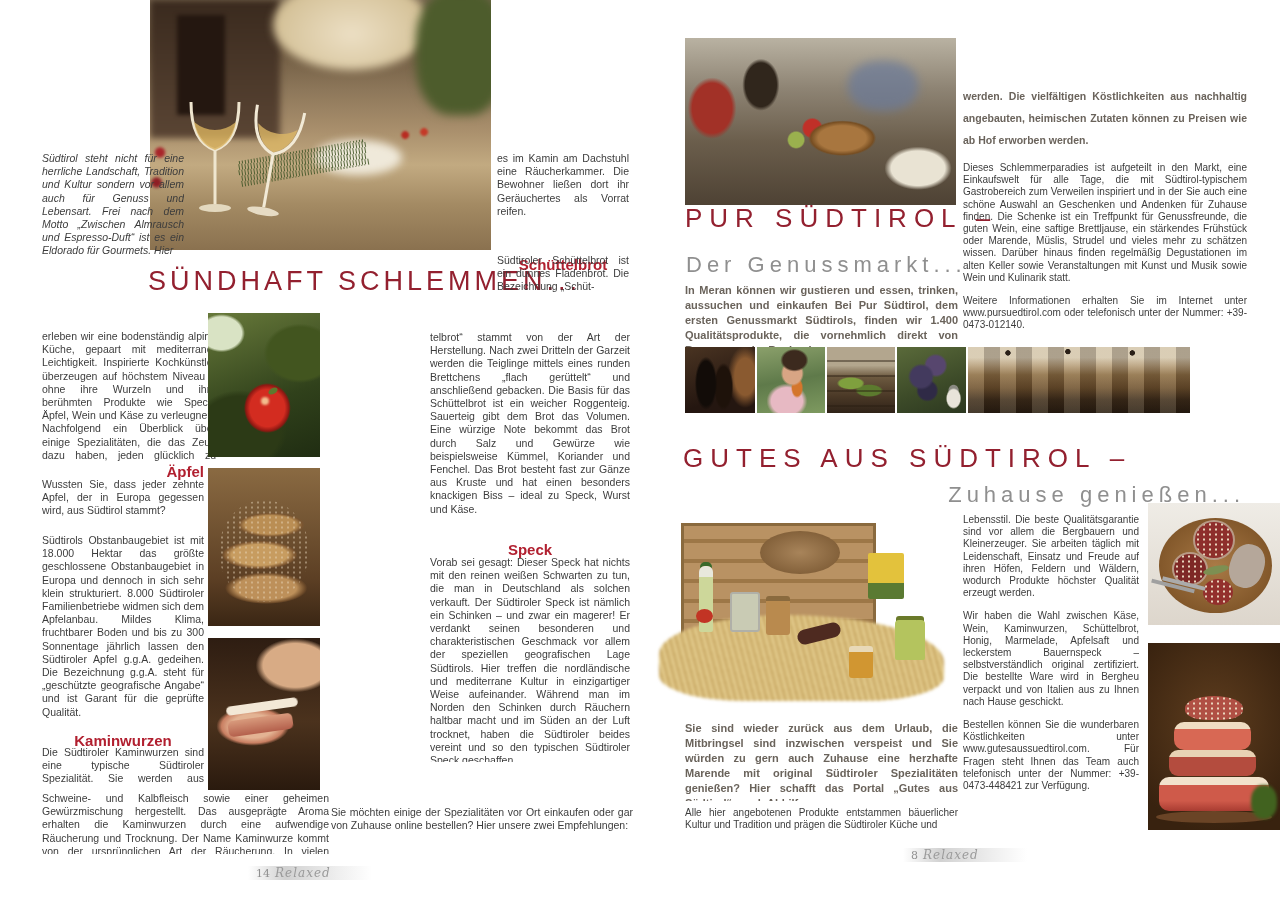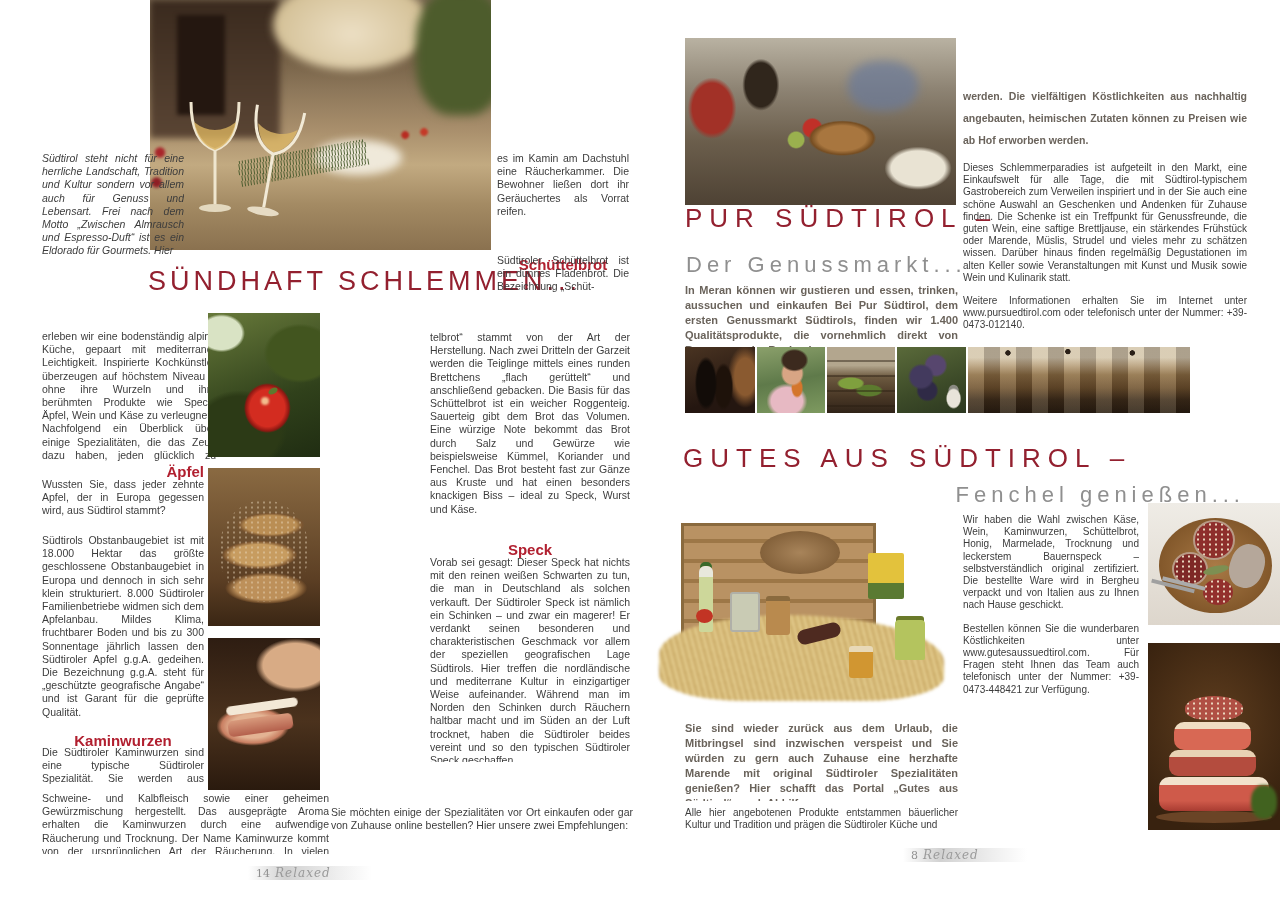--- a/index.html
+++ b/index.html
@@ -172,41 +172,42 @@
 
   <div class="abs" style="left:0;top:347px;width:640px;height:66px;">
     <div class="photo sp1" style="left:45px;top:0;width:70px;height:66px;"></div>
     <div class="photo sp2" style="left:117px;top:0;width:68px;height:66px;"></div>
     <div class="photo sp3" style="left:187px;top:0;width:68px;height:66px;"></div>
     <div class="photo sp4" style="left:257px;top:0;width:69px;height:66px;"></div>
     <div class="photo sp5" style="left:328px;top:0;width:222px;height:66px;"></div>
   </div>
 
   <h1 class="abs headline-red h-pur" style="left:43px;top:443px;">GUTES AUS SÜDTIROL –</h1>
-  <h2 class="abs headline-gray h-sub" style="left:60px;top:482px;width:545px;text-align:right;z-index:3;">Fenchel genießen...</h2>
+  <h2 class="abs headline-gray h-sub" style="left:60px;top:482px;width:545px;text-align:right;z-index:3;">Zuhause genießen...</h2>
 
   <div class="photo ph-crate" style="left:10px;top:497px;width:306px;height:215px;">
     <div class="art" style="left:10%;top:12%;width:64%;height:60%;background:repeating-linear-gradient(180deg,#b99263 0 16px,#9d7747 16px 20px);box-shadow:inset 0 0 0 3px #8a6a3e;filter:blur(.4px);"></div>
     <div class="art" style="left:3%;bottom:5%;width:93%;height:40%;background:repeating-linear-gradient(75deg,#d9bd7e 0 2px,#c5a45e 2px 4px,#e7d193 4px 6px);border-radius:45% 55% 28% 30%;filter:blur(1.5px);"></div>
     <div class="art" style="left:36%;top:16%;width:26%;height:20%;background:radial-gradient(#a8845a,#7c5a34 85%);border-radius:50%;"></div>
     <div class="art" style="left:16%;top:32%;width:14px;height:66px;background:linear-gradient(180deg,#e8e8dc 0 16%,#cdd79a 16% 100%);border-radius:6px 6px 2px 2px;box-shadow:0 -5px 0 -1px #3a6a2a;"></div>
     <div class="art" style="left:15%;top:52%;width:17px;height:14px;background:#c23424;border-radius:50%;"></div>
     <div class="art" style="left:26%;top:44%;width:26px;height:36px;background:#c9cbb4;border:2px solid #b0b0a8;border-radius:3px;"></div>
     <div class="art" style="left:38%;top:46%;width:24px;height:34px;background:#b98a4e;border-top:5px solid #8a6a3e;border-radius:3px;"></div>
     <div class="art" style="left:48%;top:60%;width:44px;height:15px;background:#4e2a20;border-radius:8px;transform:rotate(-14deg);"></div>
     <div class="art" style="right:17%;top:26%;width:36px;height:46px;background:linear-gradient(180deg,#e3c23c 0 65%,#5a7a32 65% 100%);border-radius:2px;"></div>
     <div class="art" style="right:27%;bottom:16%;width:24px;height:26px;background:#d19631;border-top:6px solid #e8d9b8;border-radius:3px;"></div>
     <div class="art" style="right:10%;bottom:24%;width:30px;height:40px;background:#b4c45e;border-radius:4px 4px 2px 2px;box-shadow:0 -5px 0 -1px #6a7a2a;"></div>
   </div>
 
   <p class="abs lead" style="left:45px;top:721px;width:273px;height:80px;">Sie sind wieder zurück aus dem Urlaub, die Mitbringsel sind inzwischen verspeist und Sie würden zu gern auch Zuhause eine herzhafte Marende mit original Südtiroler Spezialitäten genießen? Hier schafft das Portal „Gutes aus Südtirol“ rasch Abhilfe.</p>
   <p class="abs txt-sm" style="left:45px;top:807px;width:273px;height:30px;">Alle hier angebotenen Produkte entstammen bäuerlicher Kultur und Tradition und prägen die Südtiroler Küche und</p>
 
   <div class="abs flow" style="left:323px;top:514px;width:176px;height:322px;overflow:hidden;">
-    <p class="txt-sm">Wir haben die Wahl zwischen Käse, Wein, Kaminwurzen, Schüttelbrot, Honig, Marmelade, Trocknung und leckerstem Bauernspeck – selbstverständlich original zertifiziert. Die bestellte Ware wird in Bergheu verpackt und von Italien aus zu Ihnen nach Hause geschickt.</p>
+    <p class="txt-sm">Lebensstil. Die beste Qualitätsgarantie sind vor allem die Bergbauern und Kleinerzeuger. Sie arbeiten täglich mit Leidenschaft, Einsatz und Freude auf ihren Höfen, Feldern und Wäldern, wodurch Produkte höchster Qualität erzeugt werden.</p>
+    <p class="txt-sm">Wir haben die Wahl zwischen Käse, Wein, Kaminwurzen, Schüttelbrot, Honig, Marmelade, Apfelsaft und leckerstem Bauernspeck – selbstverständlich original zertifiziert. Die bestellte Ware wird in Bergheu verpackt und von Italien aus zu Ihnen nach Hause geschickt.</p>
     <p class="txt-sm">Bestellen können Sie die wunderbaren Köstlichkeiten unter www.gutesaussuedtirol.com. Für Fragen steht Ihnen das Team auch telefonisch unter der Nummer: +39-0473-448421 zur Verfügung.</p>
   </div>
 
   <div class="photo ph-salami" style="left:508px;top:503px;width:132px;height:122px;">
     <div class="art" style="left:8%;top:12%;width:86%;height:78%;border-radius:50%;background:radial-gradient(#a97a46,#7c5226 82%);"></div>
     <div class="art speckle" style="left:34%;top:14%;width:38px;height:36px;border-radius:50%;background-color:#8e2f2c;border:2px solid #b89a86;"></div>
     <div class="art speckle" style="left:18%;top:40%;width:32px;height:30px;border-radius:50%;background-color:#7e2826;border:2px solid #b89a86;"></div>
     <div class="art" style="left:62%;top:34%;width:34px;height:44px;border-radius:45%;background:#b5a79a;transform:rotate(18deg);"></div>
     <div class="art speckle" style="left:42%;top:62%;width:30px;height:26px;border-radius:50%;background-color:#93302d;"></div>
     <div class="art" style="left:42%;top:52%;width:26px;height:8px;background:#7d8f52;border-radius:50%;transform:rotate(-12deg);"></div>

